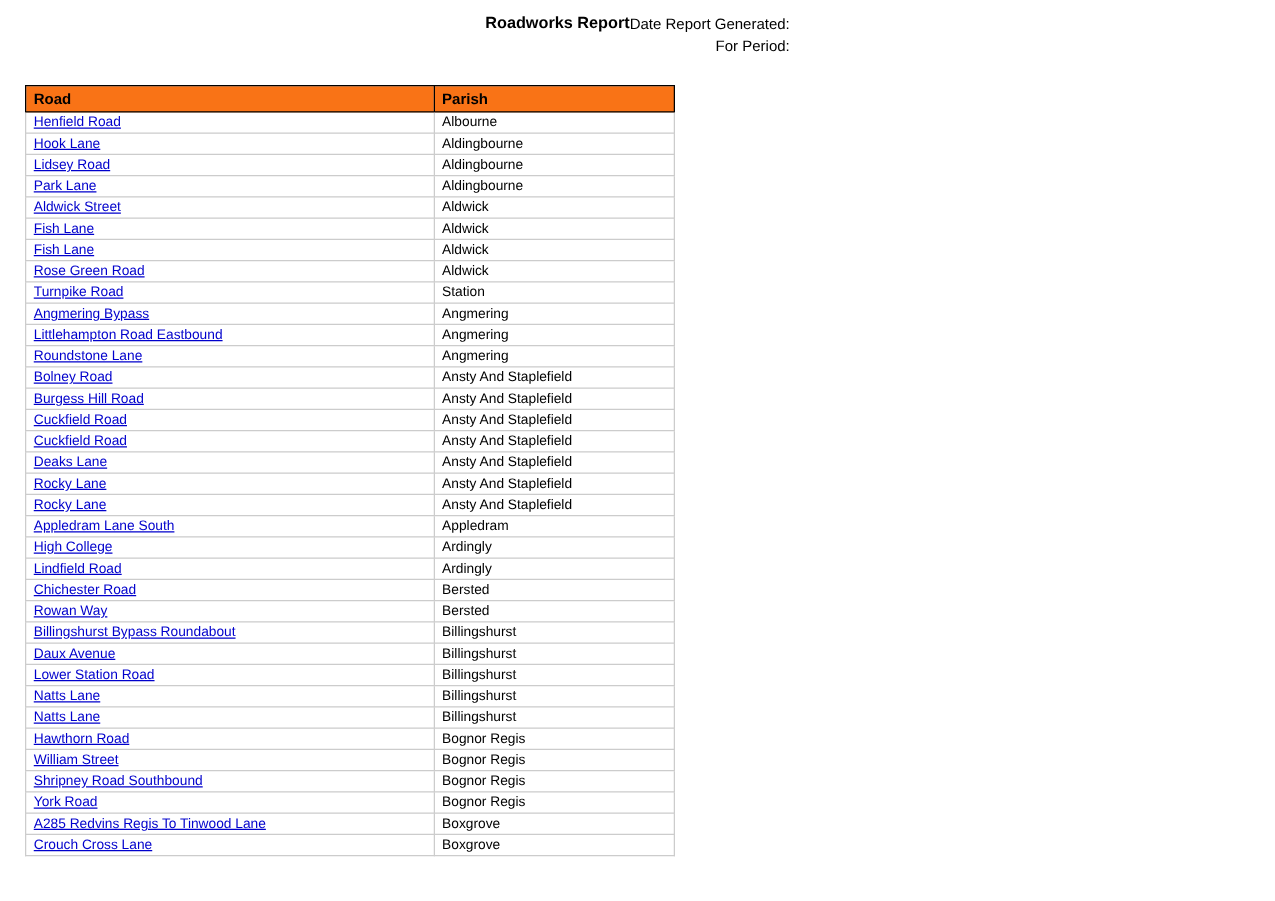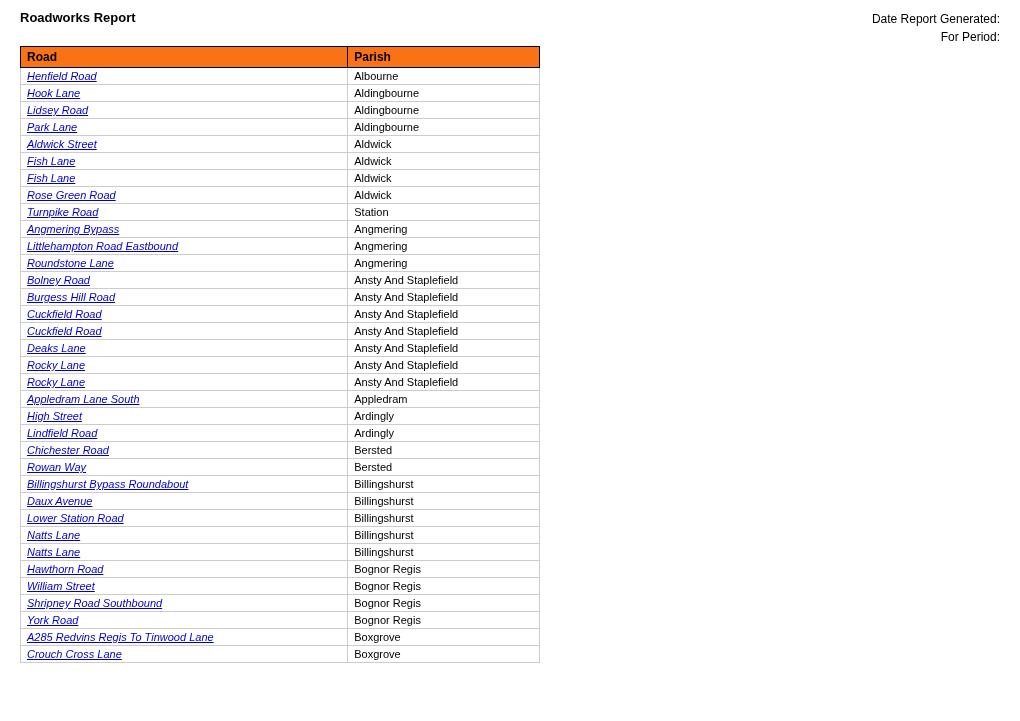--- a/index.html
+++ b/index.html
@@ -5,22 +5,22 @@
     * { margin: 0; padding: 0; box-sizing: border-box; }
     body {
       font-family: Arial, sans-serif;
       font-size: 12px;
       background: #fff;
       color: #000;
       padding: 10px 20px;
     }
     .header {
       display: flex;
-      justify-content: space-between;
-      margin-bottom: 0;
+      justify-content: center;
+      margin-bottom: 22px;
     }
     .header-left {
       font-weight: bold;
       font-size: 13px;
     }
     .header-right {
       text-align: right;
       font-size: 12px;
     }
     .header-right div {
@@ -45,21 +45,20 @@
     }
     tbody tr:nth-child(odd) td {
       background: #fff;
     }
     tbody tr:nth-child(even) td {
       background: #fff;
     }
     a {
       color: #0000cc;
       text-decoration: underline;
-      font-style: italic;
     }
   </style>
 </head>
 <body>
 
 <div class="header">
   <div class="header-left">Roadworks Report</div>
   <div class="header-right">
     <div>Date Report Generated:</div>
     <div>For Period:</div>
@@ -148,21 +147,21 @@
       </tr>
       <tr>
         <td><a href="#">Rocky Lane</a></td>
         <td>Ansty And Staplefield</td>
       </tr>
       <tr>
         <td><a href="#">Appledram Lane South</a></td>
         <td>Appledram</td>
       </tr>
       <tr>
-        <td><a href="#">High Street</a></td>
+        <td><a href="#">High College</a></td>
         <td>Ardingly</td>
       </tr>
       <tr>
         <td><a href="#">Lindfield Road</a></td>
         <td>Ardingly</td>
       </tr>
       <tr>
         <td><a href="#">Chichester Road</a></td>
         <td>Bersted</td>
       </tr>

